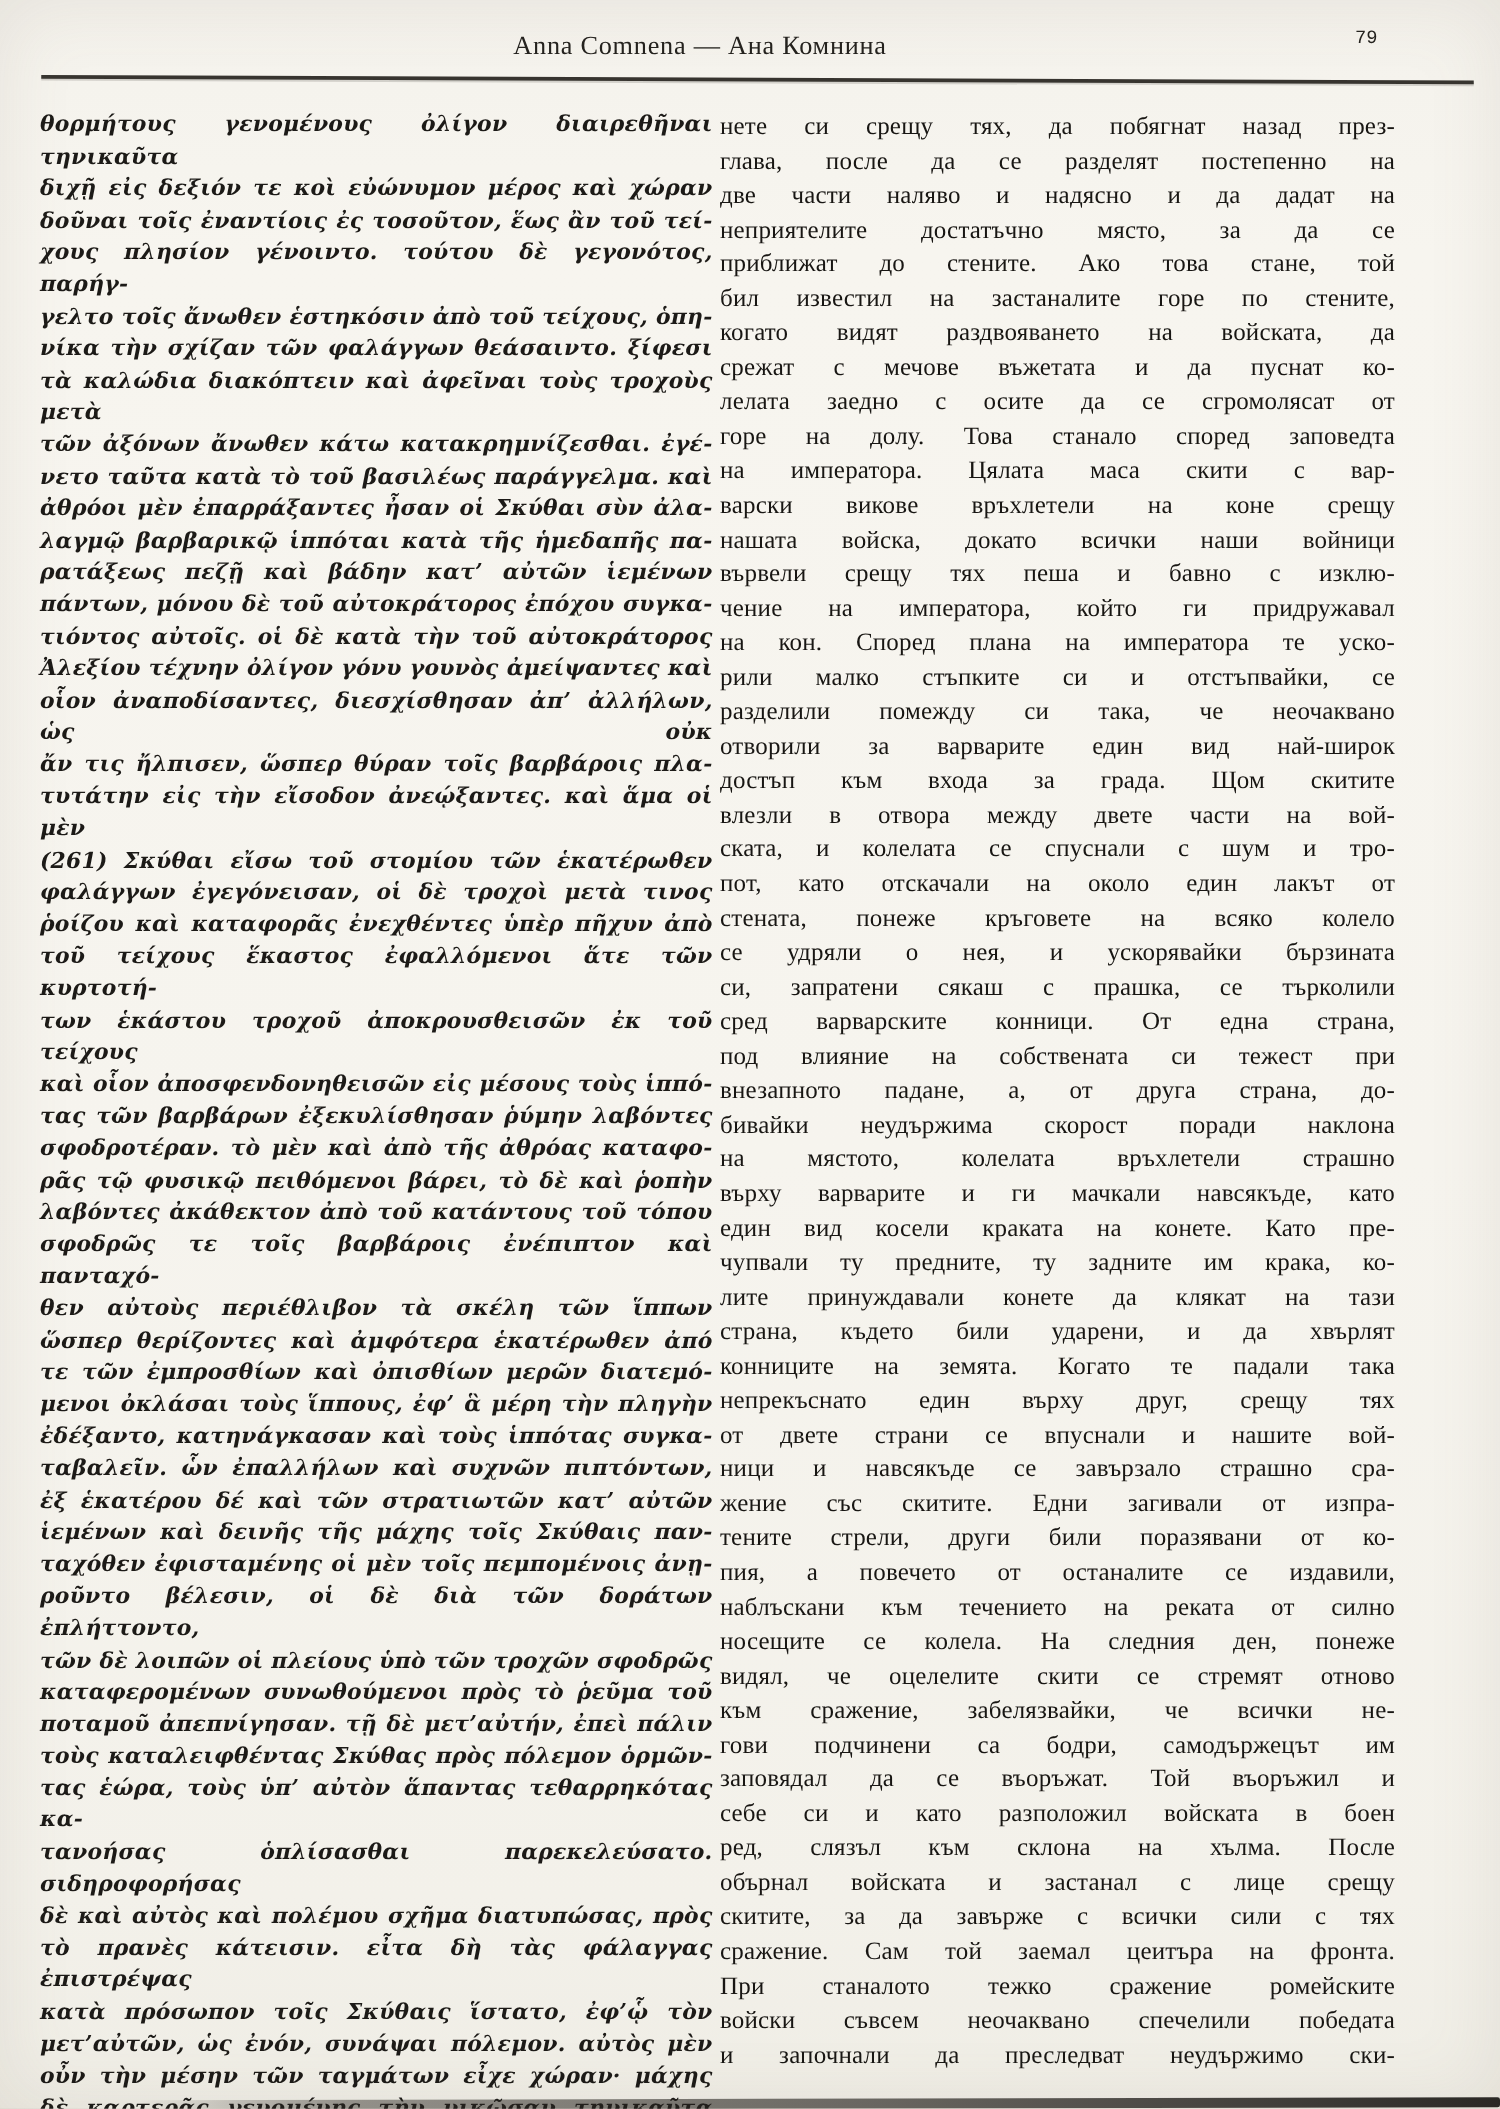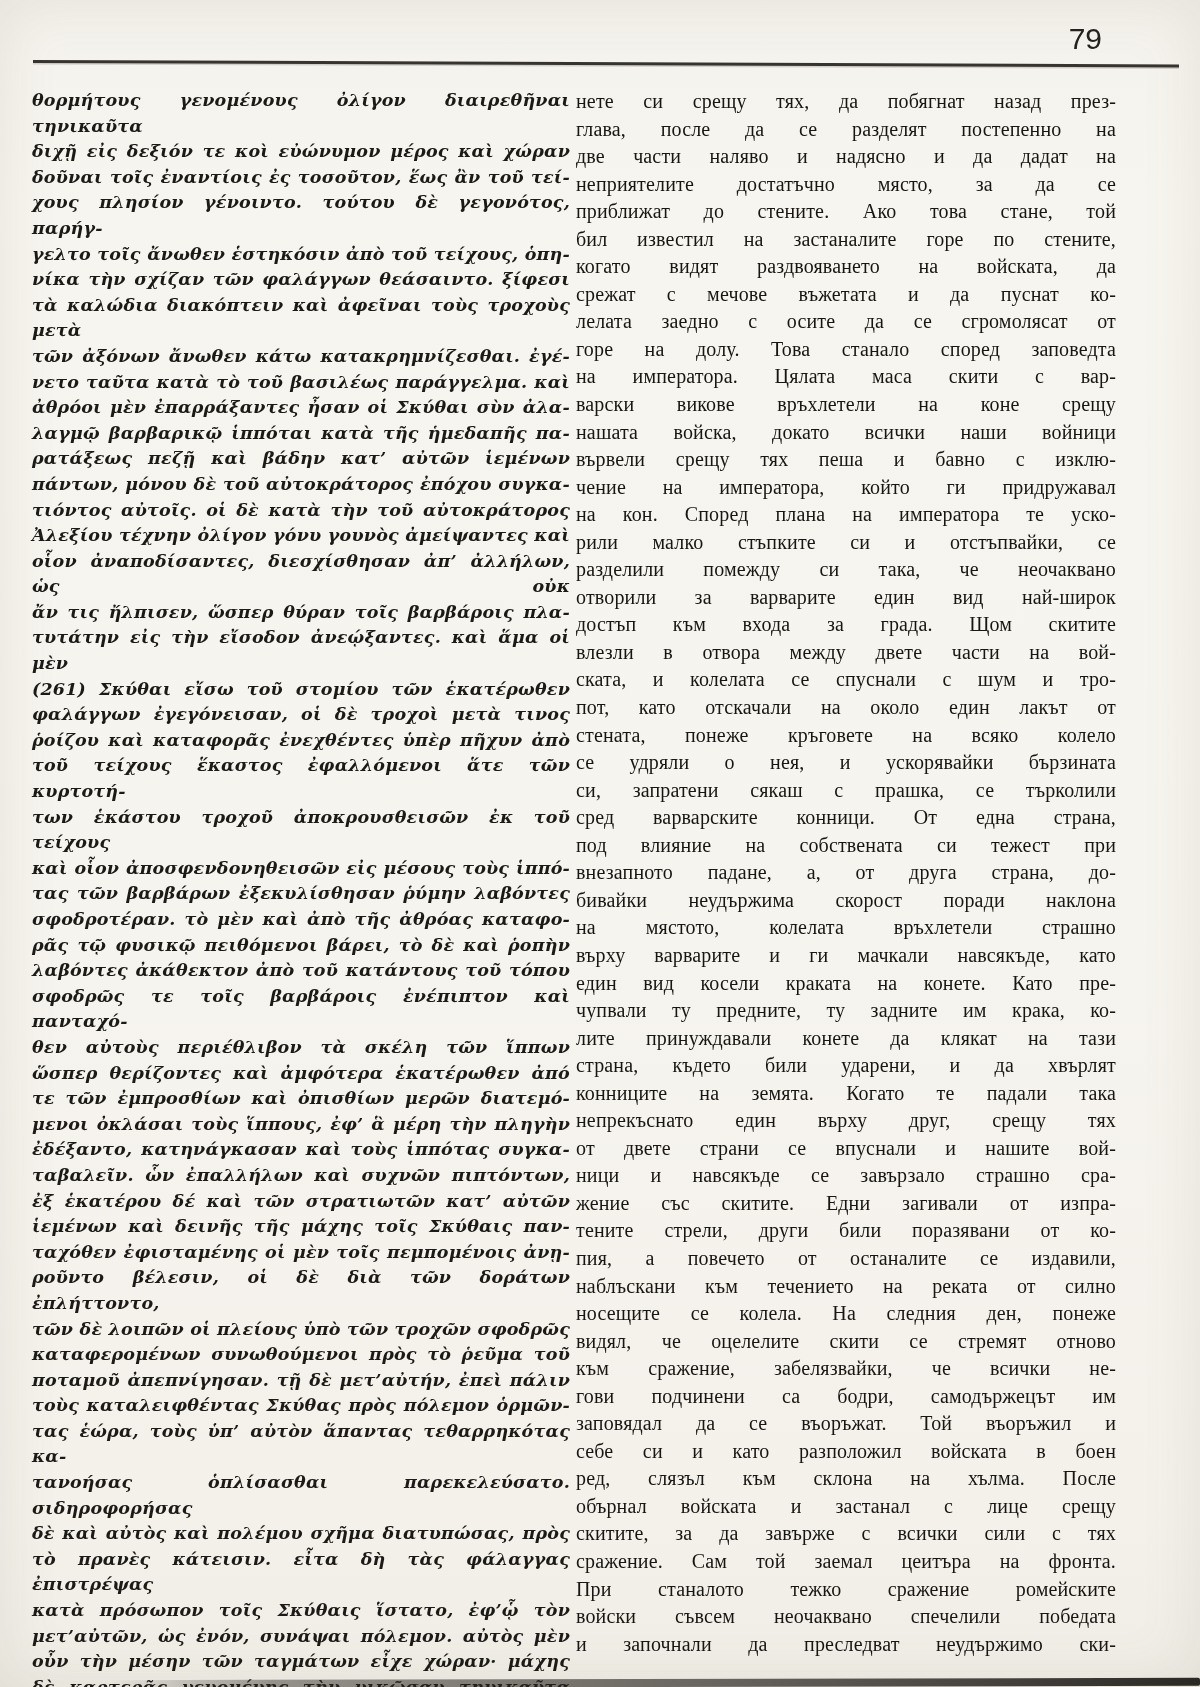--- a/index.html
+++ b/index.html
@@ -19,22 +19,22 @@
     top: 24px; left: 40px; width: 1040px;
     text-align: center;
     font-family: "Liberation Serif", serif;
     font-size: 21px;
     letter-spacing: 0.6px;
     color: #24221e;
   }
   .page-number {
     position: absolute;
     top: 22px; right: 98px;
-    font-family: Liberation Sans, sans-serif;
-    font-size: 30px;
+    font-family: Liberation Mono, monospace;
+    font-size: 15px;
     color: #24221e;
   }
   .header-rule {
     position: absolute;
     top: 60px; left: 33px; width: 1146px; height: 2.5px;
     background: #37342f;
     transform: rotate(0.22deg);
     transform-origin: left center;
     box-shadow: 0 1.5px 0 rgba(55,52,47,0.18);
   }
@@ -72,20 +72,21 @@
       rgba(22,20,17,0.9) 100%);
     transform: rotate(-0.12deg);
     border-radius: 2px;
   }
 </style>
 </head>
 <body>
 
 <div class="page">
 
+  <div class="running-title">Anna Comnena — Ана Комнина</div>
 
   <div class="page-number">79</div>
 
   <div class="header-rule"></div>
 
   <div class="col col-greek">θορμήτους γενομένους ὀλίγον διαιρεθῆναι τηνικαῦτα
 διχῇ εἰς δεξιόν τε κοὶ εὐώνυμον μέρος καὶ χώραν
 δοῦναι τοῖς ἐναντίοις ἐς τοσοῦτον, ἕως ἂν τοῦ τεί-
 χους πλησίον γένοιντο. τούτου δὲ γεγονότος, παρήγ-
 γελτο τοῖς ἄνωθεν ἑστηκόσιν ἀπὸ τοῦ τείχους, ὁπη-

